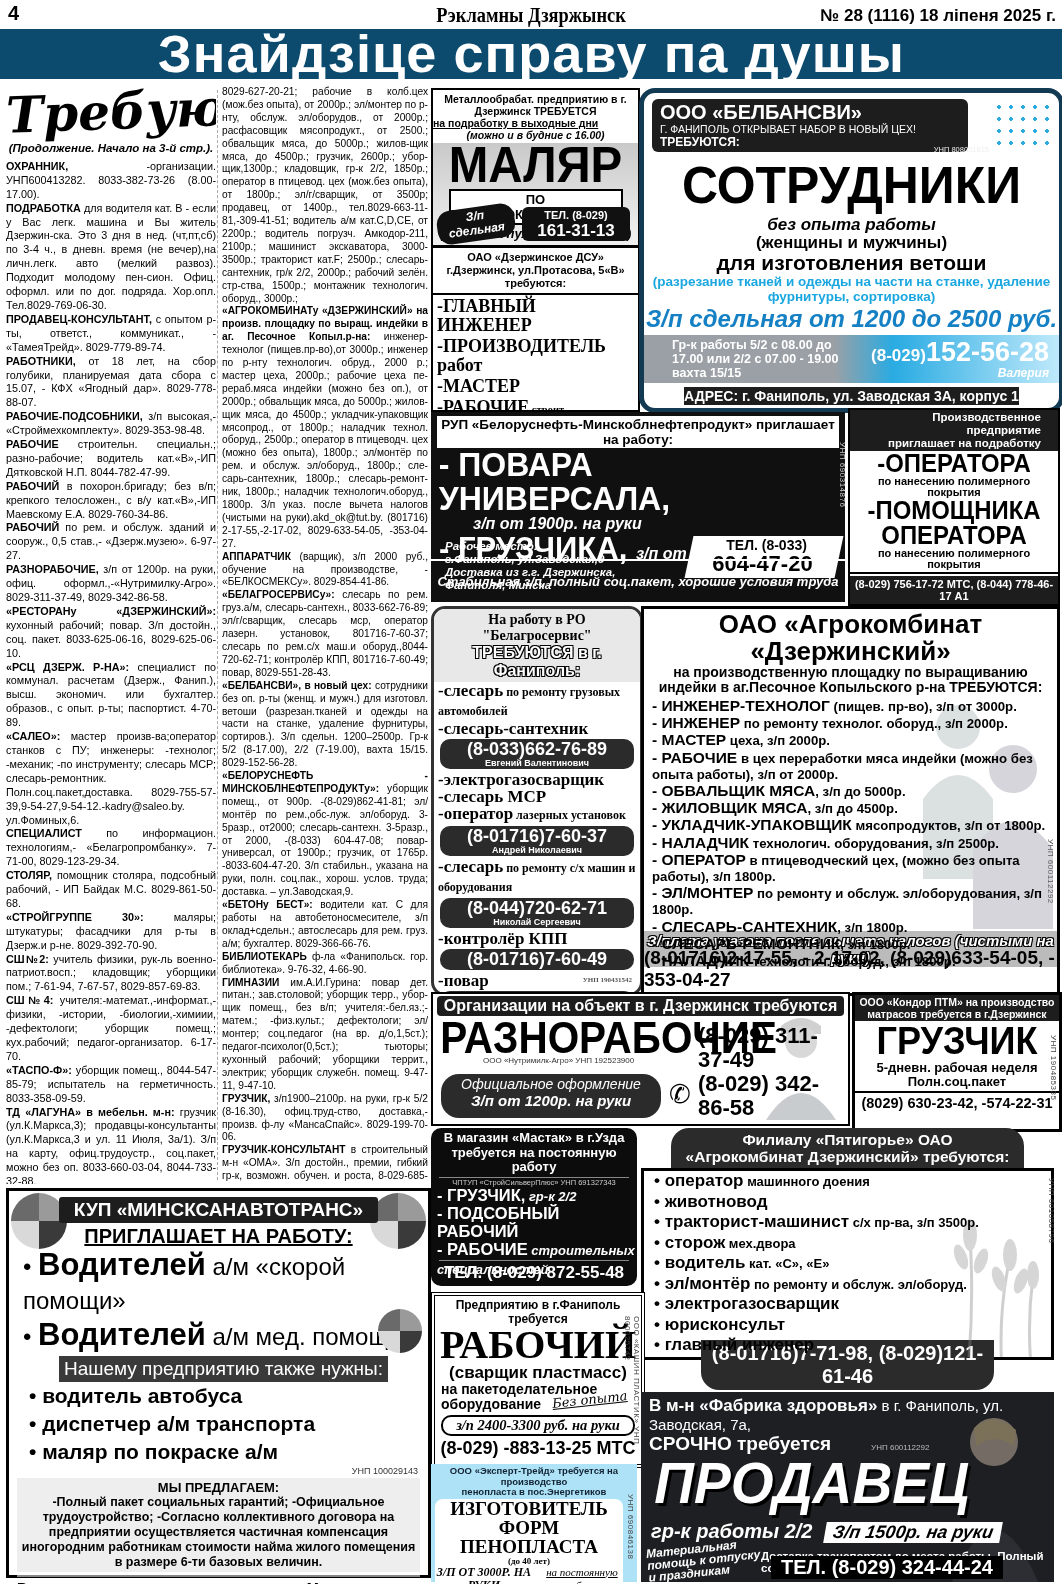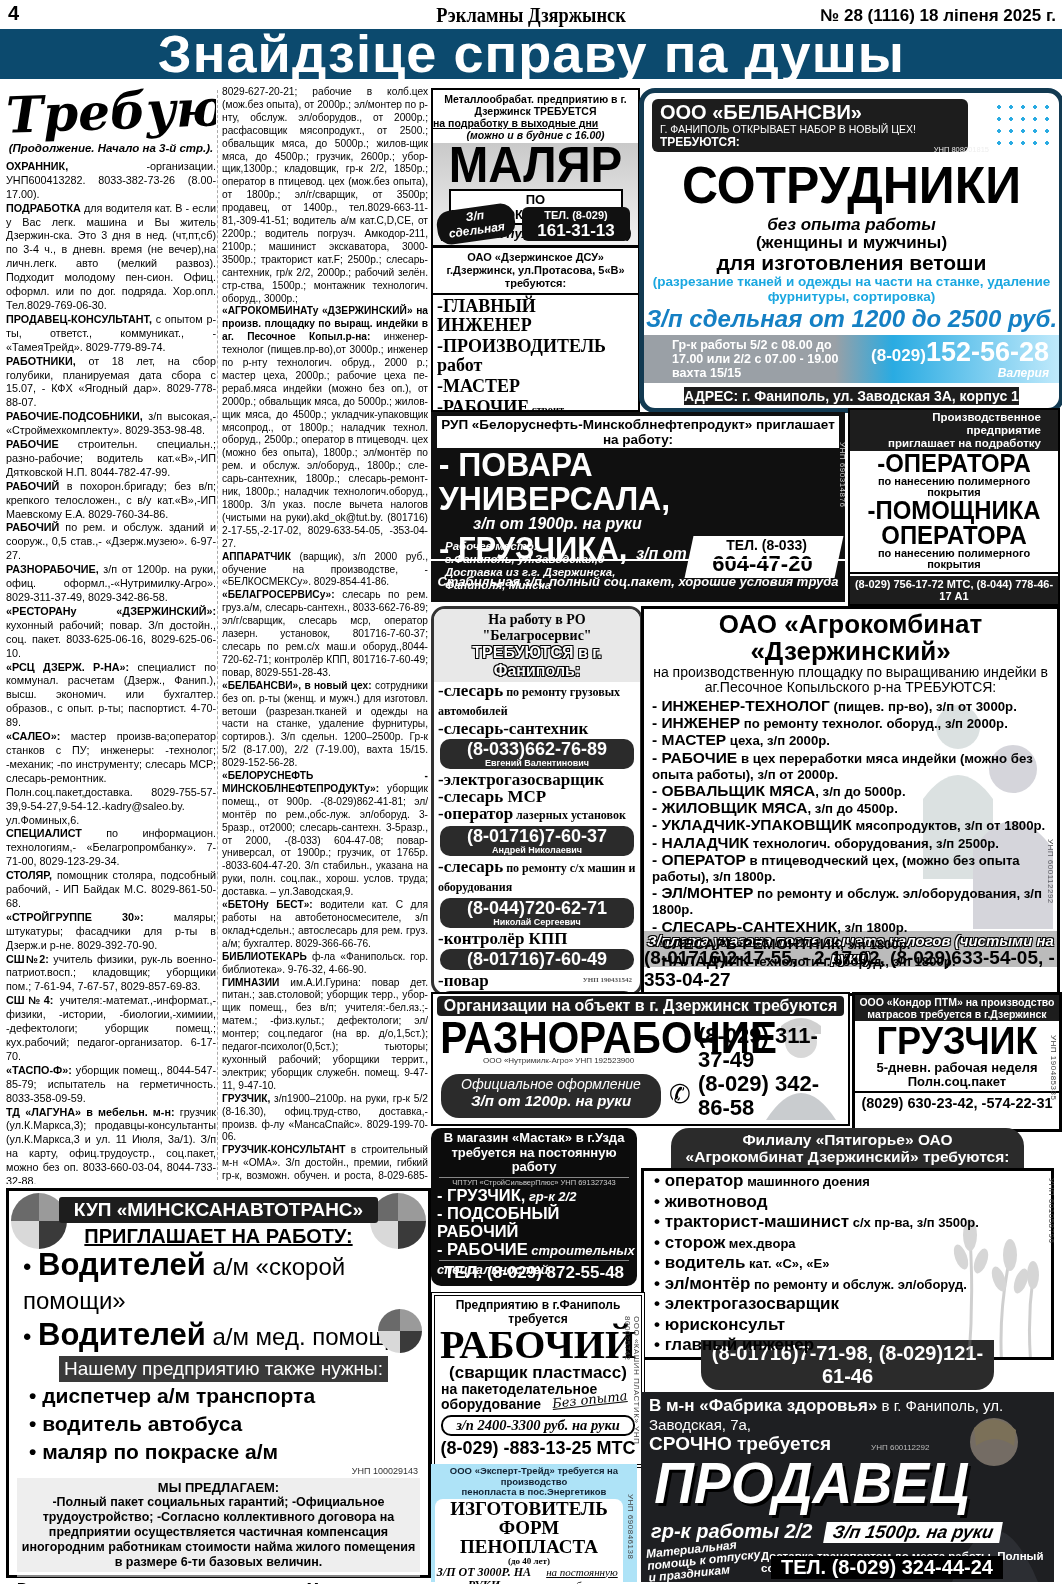--- a/index.html
+++ b/index.html
@@ -121,21 +121,21 @@
   .bg-head2{font-weight:800;font-size:16px;text-align:center;background:#e8e8e8;padding-bottom:2px;}
   .bg-job{font-family:"Liberation Serif",serif;font-weight:800;font-size:17px;line-height:17px;padding:0 4px;}
   .bg-job small{font-size:12px;}
   .bg-tel{margin:2px 6px;background:#2b2b2b;border-radius:10px;color:#fff;text-align:center;padding:1px 0;}
   .bg-tel .n{font-weight:800;font-size:18px;line-height:19px;}
   .bg-tel .c{font-weight:bold;font-size:9px;line-height:9px;}
   .bg-unp{float:right;font-size:7px;color:#555;margin-right:4px;}
   
   #ad-agro{position:absolute;left:641px;top:606px;width:413px;height:384px;border:3px solid #000;background:#fff;}
   .ag-title{font-weight:800;font-size:26px;text-align:center;line-height:27px;margin-top:2px;}
-  .ag-sub{font-weight:normal;font-size:14px;text-align:center;line-height:15px;}
+  .ag-sub{font-weight:bold;font-size:14px;text-align:center;line-height:15px;}
   .ag-items{padding:3px 0 0 8px;position:relative;z-index:2;}
   .ag-item{font-size:13.2px;line-height:16.2px;font-weight:bold;}
   .ag-item b{font-weight:700;font-size:15.5px;}
   .ag-note{position:absolute;left:0;bottom:26px;width:100%;background:#bbb;text-align:center;
       font-weight:800;font-style:italic;font-size:15px;padding:1px 0;}
   .ag-tel{position:absolute;left:0;bottom:0;width:100%;font-weight:800;font-size:19px;
       padding:2px 0;}
   .ag-photo{position:absolute;right:4px;top:80px;z-index:1;opacity:.35;}
   .ag-unp{right:2px;top:230px;}
   
@@ -585,22 +585,22 @@
     <div class="kp-corner" style="right:2px;top:2px;"></div>
     <div class="kp-corner" style="right:6px;top:118px;width:44px;height:44px;"></div>
     <div class="kp-head">КУП «МИНСКСАНАВТОТРАНС»</div>
     <div class="kp-sub">ПРИГЛАШАЕТ НА РАБОТУ:</div>
     <div>
         <div class="kp-driver">• <b>Водителей</b><span> а/м «скорой помощи»</span></div>
         <div class="kp-driver">• <b>Водителей</b><span> а/м мед. помощи</span></div>
       </div>
     <div class="kp-band">Нашему предприятию также нужны:</div>
     <div>
+        <div class="kp-need">водитель автобуса</div>
         <div class="kp-need">диспетчер а/м транспорта</div>
-        <div class="kp-need">водитель автобуса</div>
         <div class="kp-need">маляр по покраске а/м</div>
       </div>
     <div class="kp-unp">УНП 100029143</div>
     <div class="kp-offerbox">
       <div class="kp-offerhead">МЫ ПРЕДЛАГАЕМ:</div>
       <div class="kp-offertext">-Полный пакет социальных гарантий; -Официальное трудоустройство; -Согласно коллективного договора на предприятии осуществляется частичная компенсация иногородним работникам стоимости найма жилого помещения в размере 6-ти базовых величин.</div>
     </div>
     <div class="kp-addr">Вы можете приехать к нам по адресу: г. Минск, ул. П.Бровки, 25.</div>
 
   </div>

